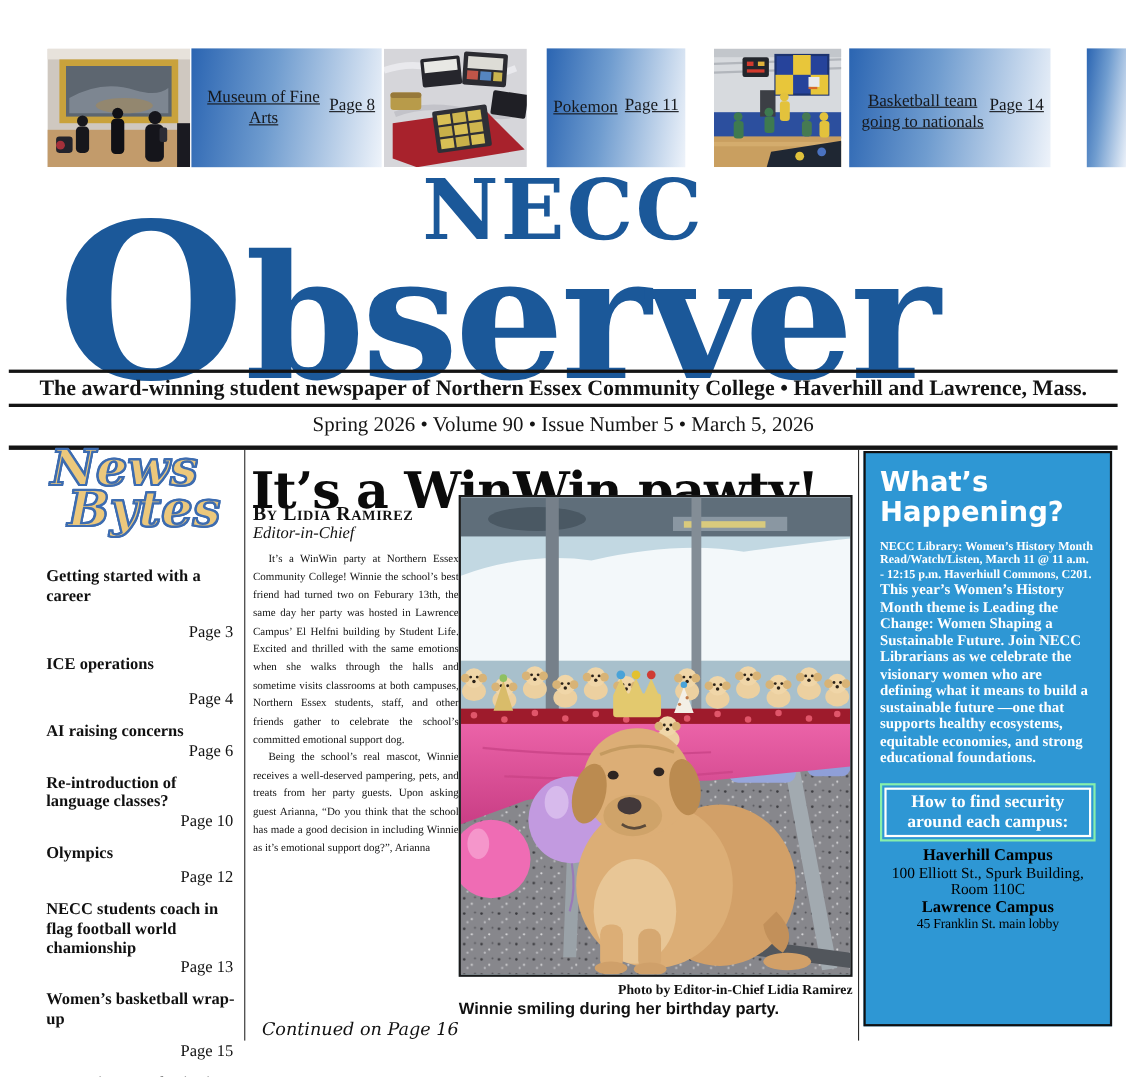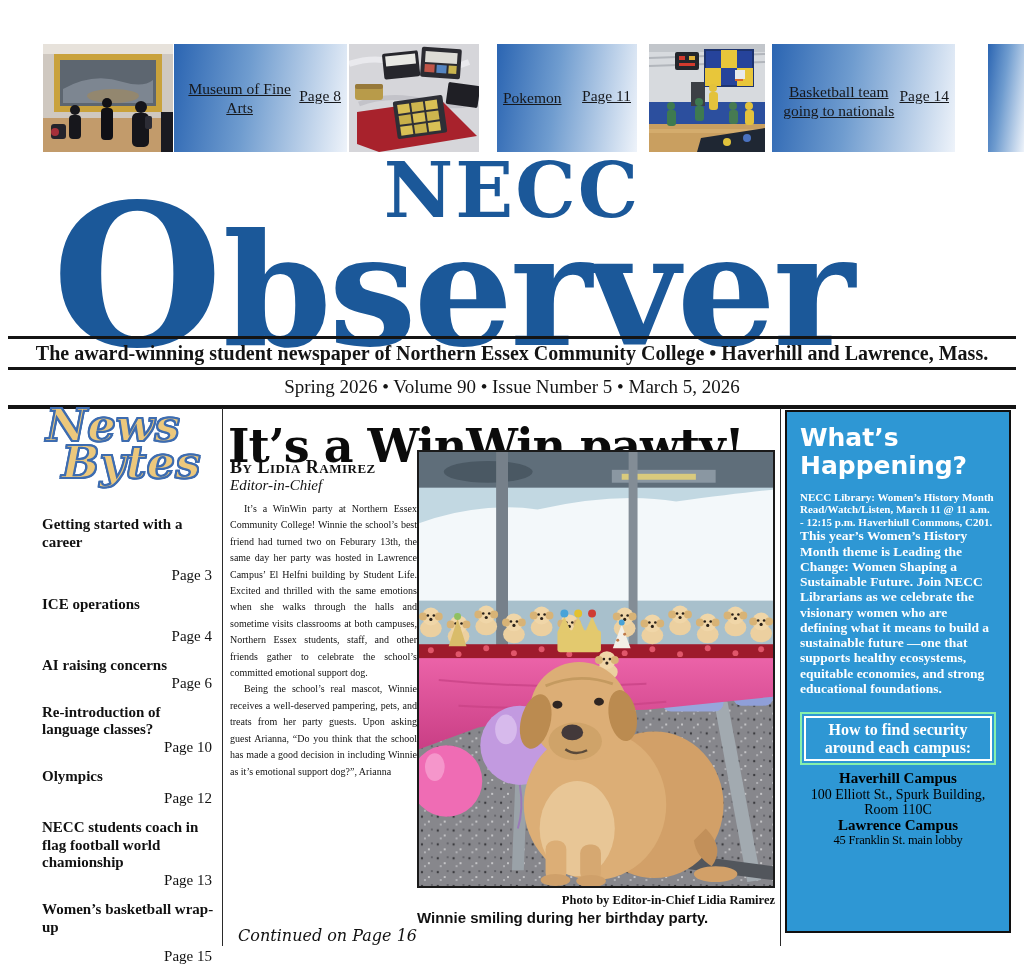--- a/index.html
+++ b/index.html
@@ -135,21 +135,21 @@
         <rect x="64" y="69" width="12" height="9" fill="#d9c055"></rect>
         <rect x="78" y="69" width="12" height="9" fill="#cdb54e"></rect>
       <rect x="50" y="80" width="12" height="9" fill="#d9c055"></rect>
         <rect x="64" y="80" width="12" height="9" fill="#c8b049"></rect>
         <rect x="78" y="80" width="12" height="9" fill="#d9c055"></rect>
     </g>
     <rect x="98" y="40" width="32" height="22" rx="2" fill="#1f1f25" transform="rotate(8 114 51)"></rect>
   </svg>
 </div>
 
-<div class="abs teaser-box" style="left:497px;width:140px;">
+<div class="abs teaser-box" style="left:497px;width:126px;">
   <div class="tt">Pokemon</div>
   <div class="pg">Page 11</div>
 </div>
 
 <div class="abs teaser-photo" style="left:649px;width:116px;">
   <svg viewBox="0 0 116 108" preserveAspectRatio="none">
     <rect width="116" height="60" fill="#d7dade"></rect>
     <rect width="116" height="8" fill="#c2c6cb"></rect>
     <path d="M0,14 L116,10 M0,22 L116,18" stroke="#b2b6bc" stroke-width="2" fill="none"></path>
     <rect y="58" width="116" height="24" fill="#2c4f9e"></rect>

